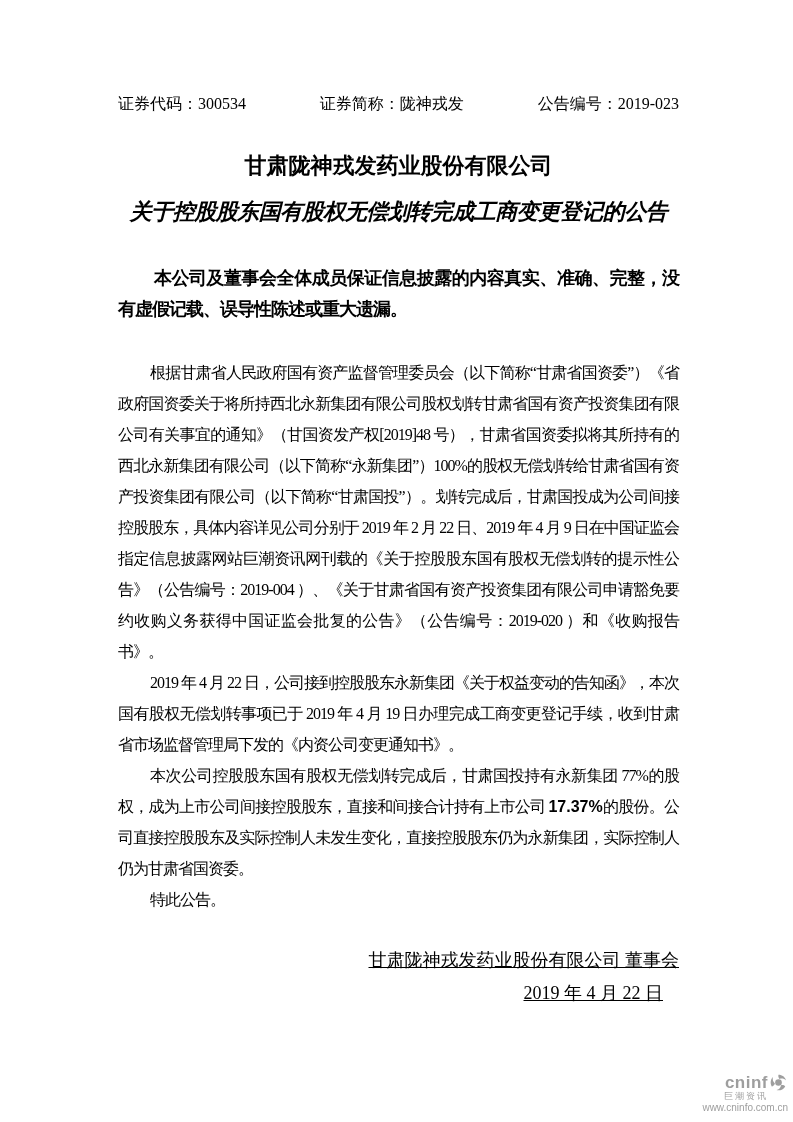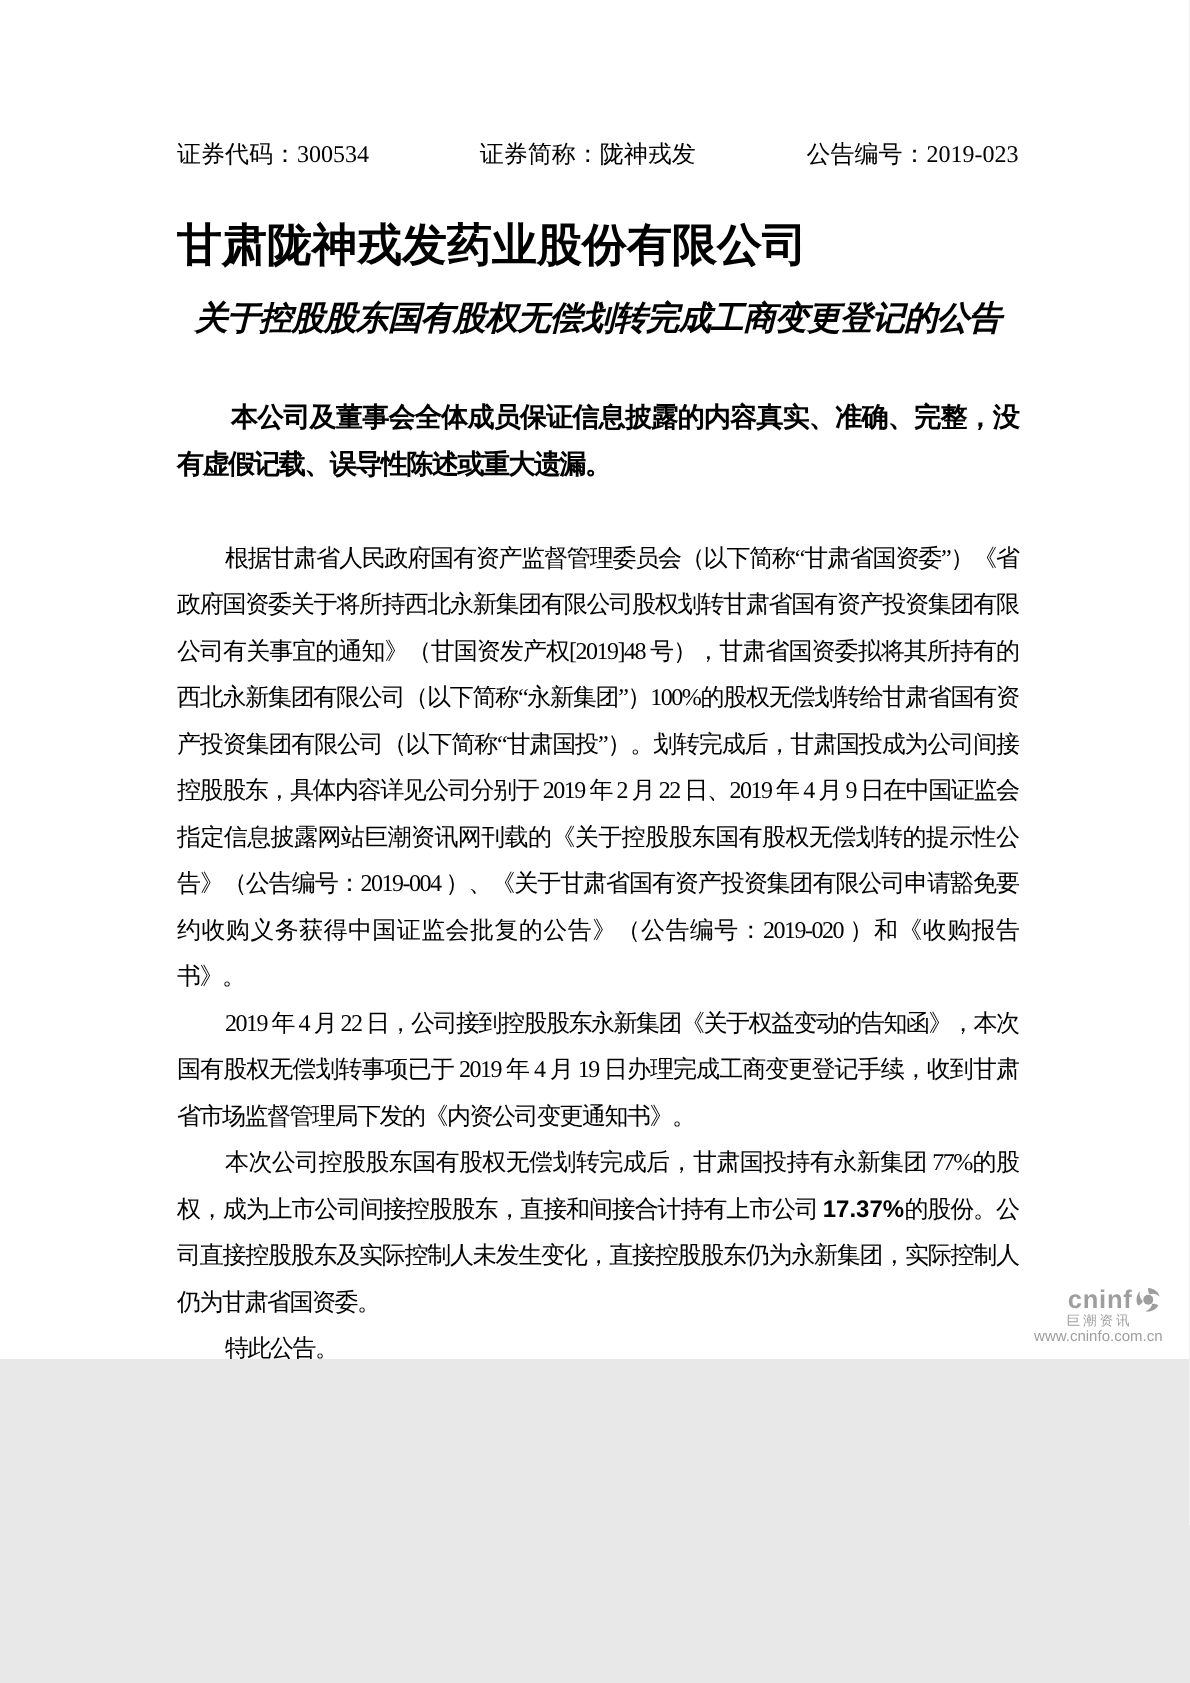--- a/index.html
+++ b/index.html
@@ -1,18 +1,18 @@
 <!DOCTYPE html>
 <html><head>
 <meta charset="utf-8">
 <style>
   html,body { margin:0; padding:0; background:#e8e8e8; }
   .page {
     position:relative;
-    width:793px; height:906px;
+    width:793px; height:1122px;
     margin:0 auto;
     background:#ffffff;
     color:#000;
     font-family:"Liberation Serif","DejaVu Serif",serif;
     overflow:hidden;
   }
   .content {
     position:absolute;
     left:118px; top:0;
     width:561px;
@@ -22,23 +22,24 @@
   .doc-header {
     display:flex;
     justify-content:space-between;
     font-size:16px;
     line-height:20px;
     white-space:nowrap;
   }
   
   .title-company {
     margin-top:38px;
-    font-family:Liberation Mono, monospace;
+    text-align:center;
+    font-family:Liberation Sans, sans-serif;
     font-weight:bold;
-    font-size:30px;
+    font-size:22px;
     line-height:28px;
   }
   .title-subject {
     margin-top:17px;
     text-align:center;
     font-family:"Liberation Sans","DejaVu Sans",sans-serif;
     font-weight:bold;
     font-size:22px;
     line-height:30px;
     letter-spacing:-0.5px;
@@ -78,21 +79,21 @@
     line-height:31px;
     text-decoration:underline;
   }
   .sig-date {
     margin-top:2px;
     padding-right:16px;
   }
   
   .watermark {
     position:absolute;
-    right:18px; bottom:8px;
+    right:5px; bottom:8px;
     display:flex;
     flex-direction:column;
     align-items:flex-end;
     font-family:"Liberation Sans","DejaVu Sans",sans-serif;
     color:#9e9e9e;
     user-select:none;
   }
   .wm-brand {
     display:flex;
     align-items:center;

